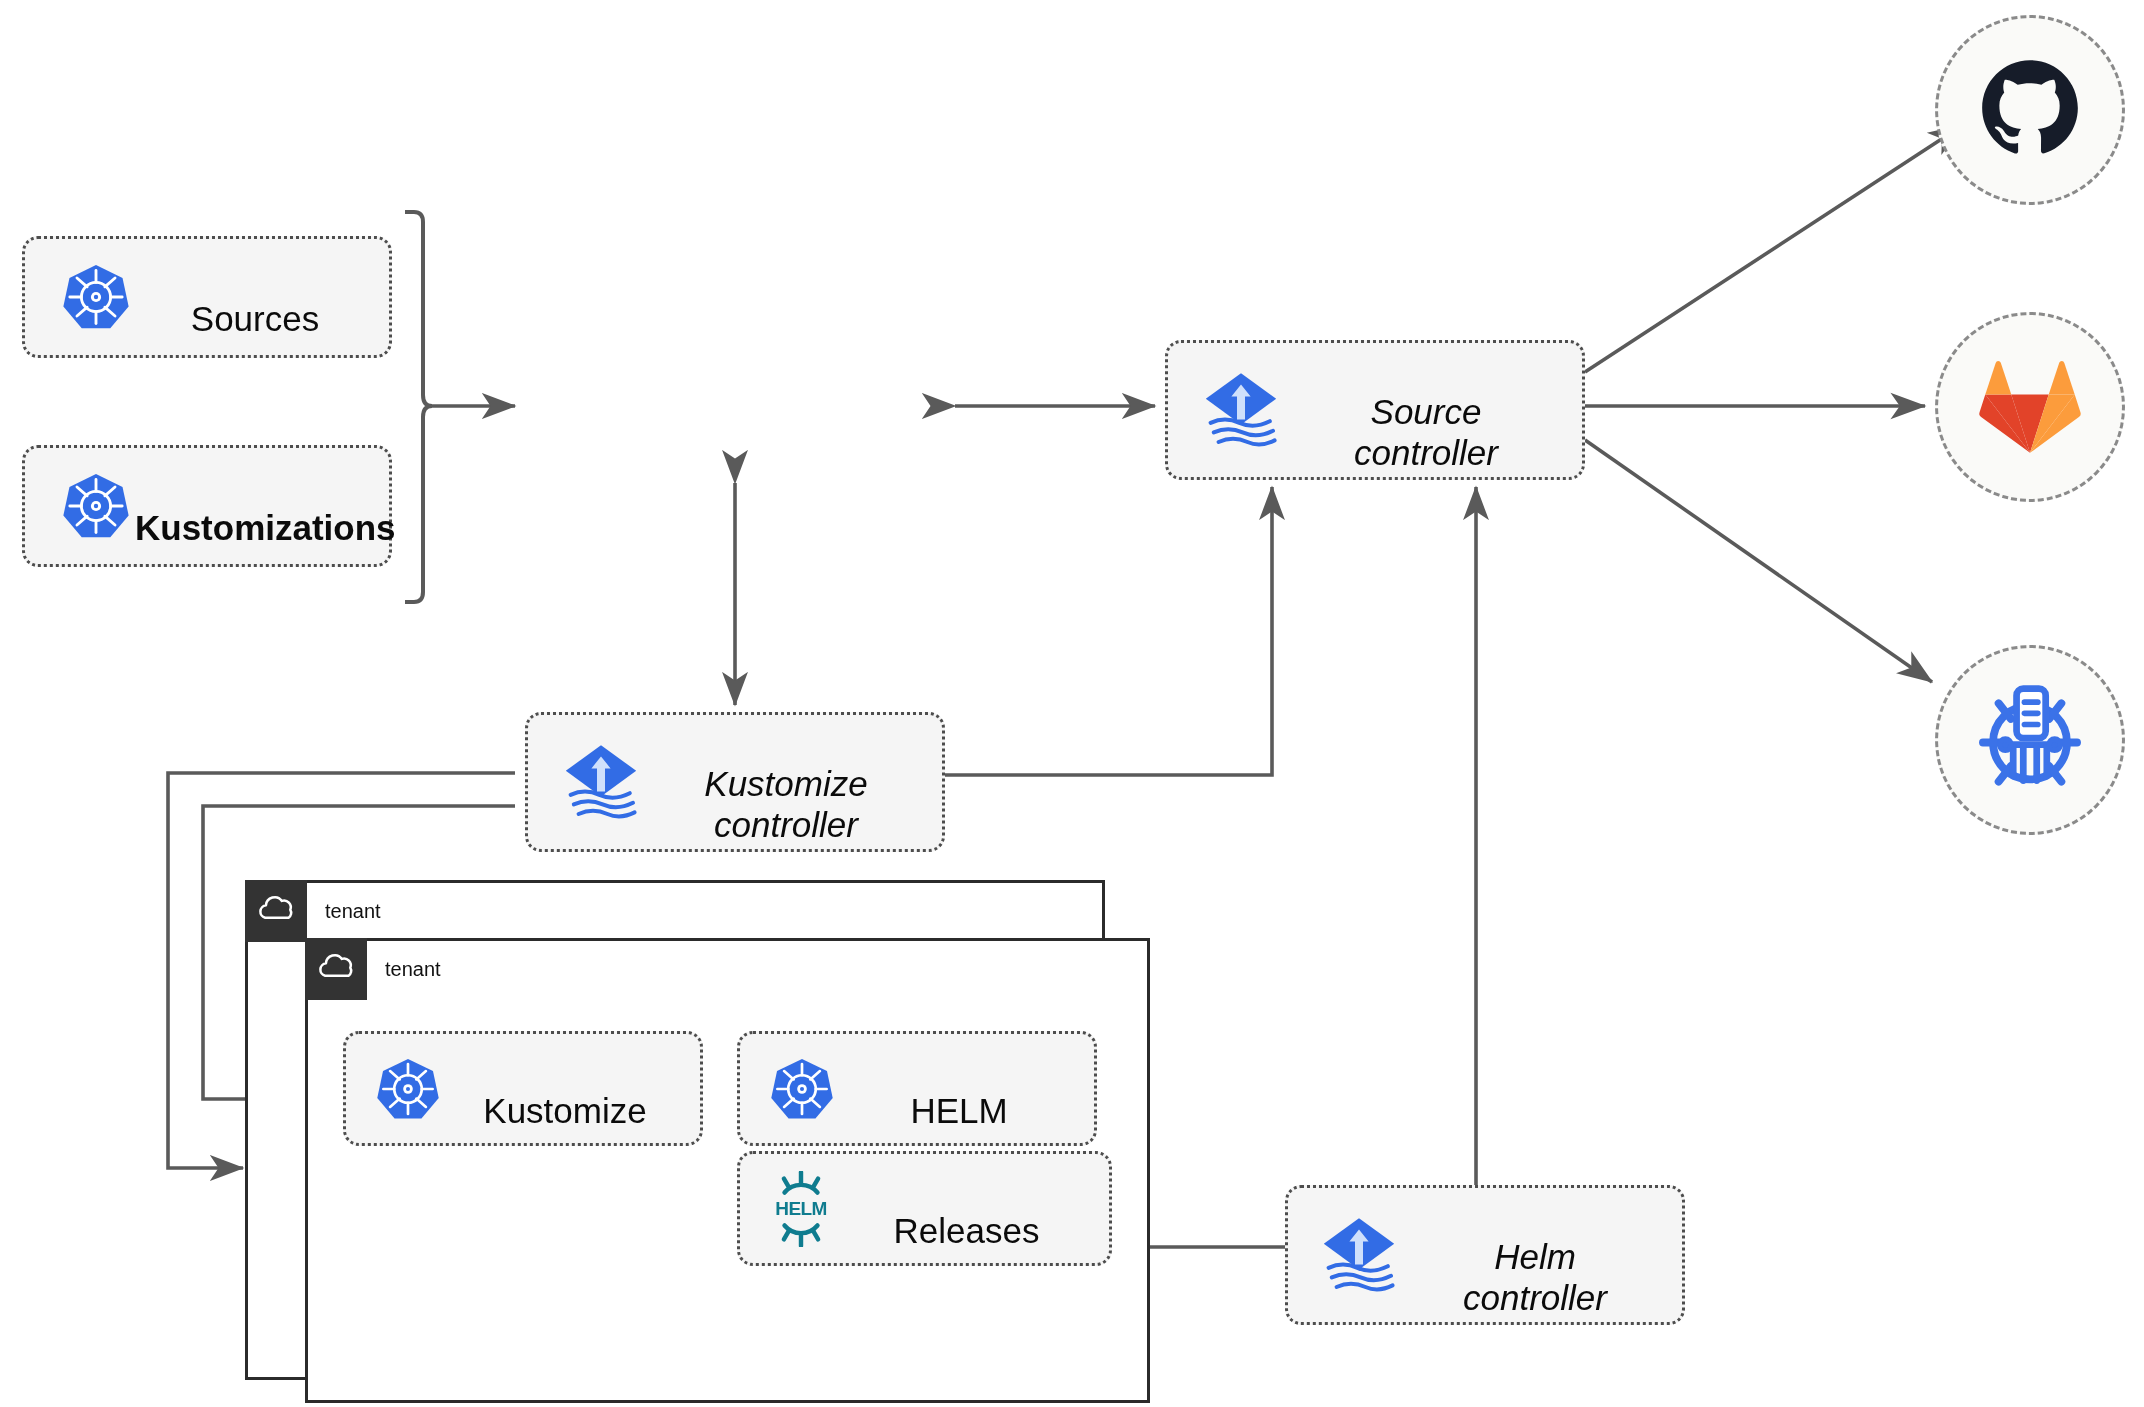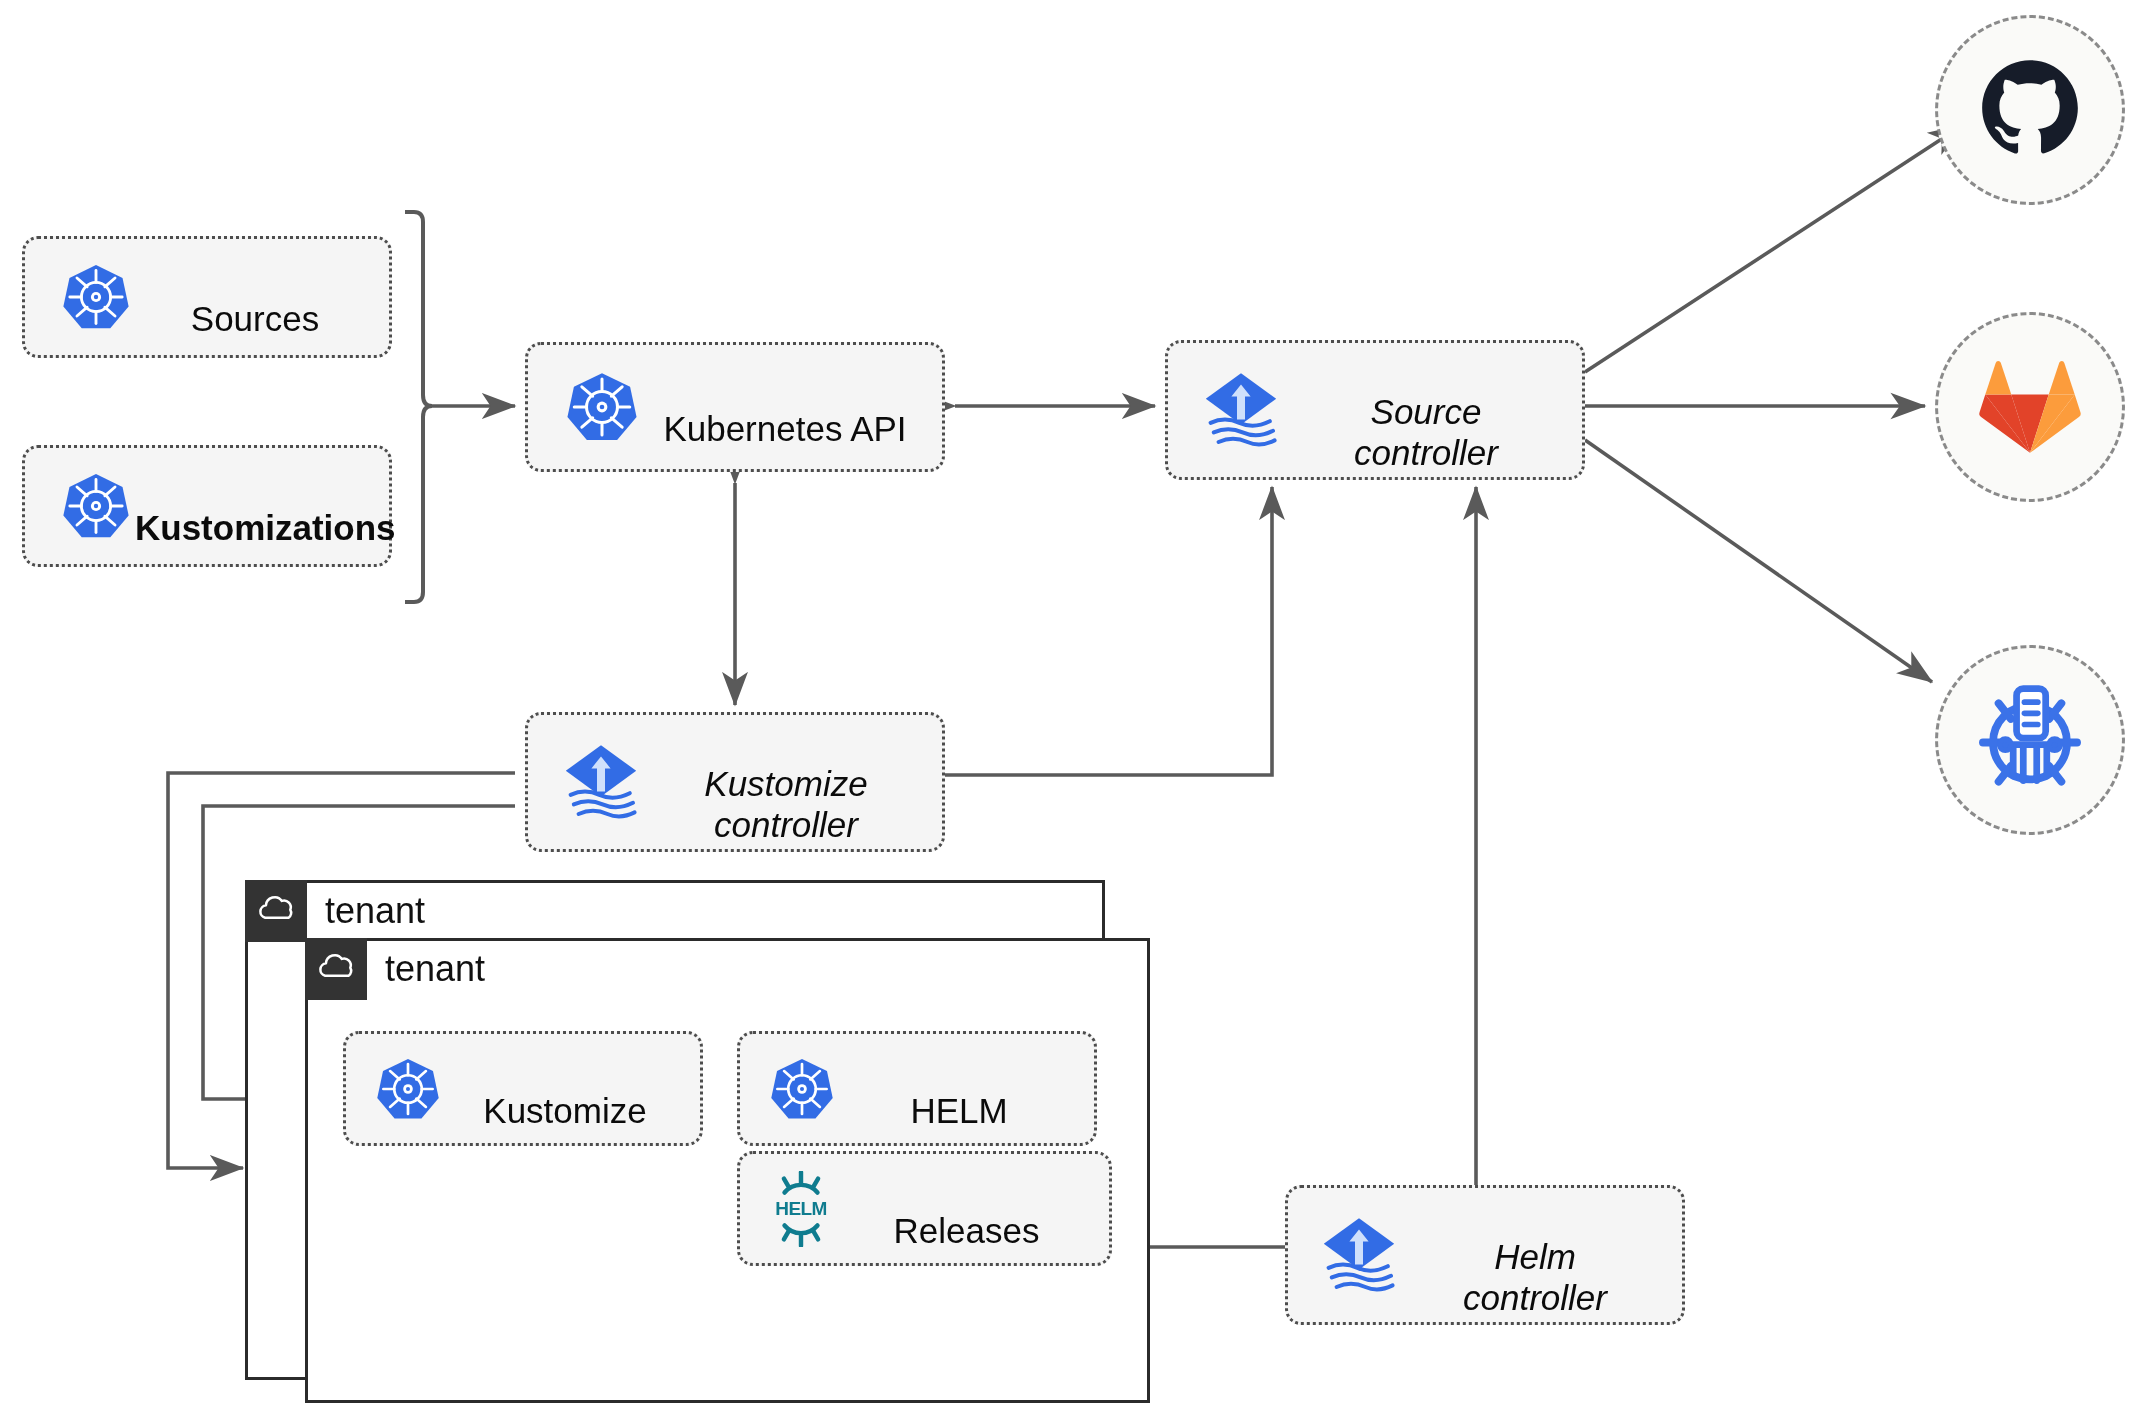--- a/index.html
+++ b/index.html
@@ -57,21 +57,21 @@
     display:flex;align-items:center;
     background:transparent;
   }
   .tenant .tabicon{
     width:62px;height:62px;
     background:#333333;
     display:flex;align-items:center;justify-content:center;
     flex:0 0 auto;
   }
   .tenant .tablabel{
-    font-size:36px;color:#111;
+    font-size:20px;color:#111;
     padding-left:18px;white-space:nowrap;
   }
 </style>
 </head>
 <body>
 
 <div id="stage">
 
   <svg width="0" height="0" style="position:absolute" aria-hidden="true">
     <defs>
@@ -239,28 +239,20 @@
 
   <div class="node" style="left:22px;top:445px;width:370px;height:122px;font-weight:bold;">
     <span class="ico" style="width:78px;height:78px;margin-left:32px;">
       <svg width="68" height="68" viewBox="0 0 100 100">
           <use href="#k8s-glyph"></use>
         </svg>
     </span>
     <span class="lbl">Kustomizations</span>
   </div>
 
-  <div class="node" style="left:525px;top:342px;width:420px;height:130px;">
-    <span class="ico" style="width:80px;height:80px;margin-left:34px;">
-      <svg width="72" height="72" viewBox="0 0 100 100">
-          <use href="#k8s-glyph"></use>
-        </svg>
-    </span>
-    <span class="lbl">Kubernetes API</span>
-  </div>
 
   <div class="node two-line" style="left:1165px;top:340px;width:420px;height:140px;">
     <span class="ico" style="width:86px;height:86px;margin-left:30px;">
       <svg width="80" height="80" viewBox="0 0 100 100">
           <use href="#flux-glyph"></use>
         </svg>
     </span>
     <span class="lbl">Source
 controller</span>
   </div>

